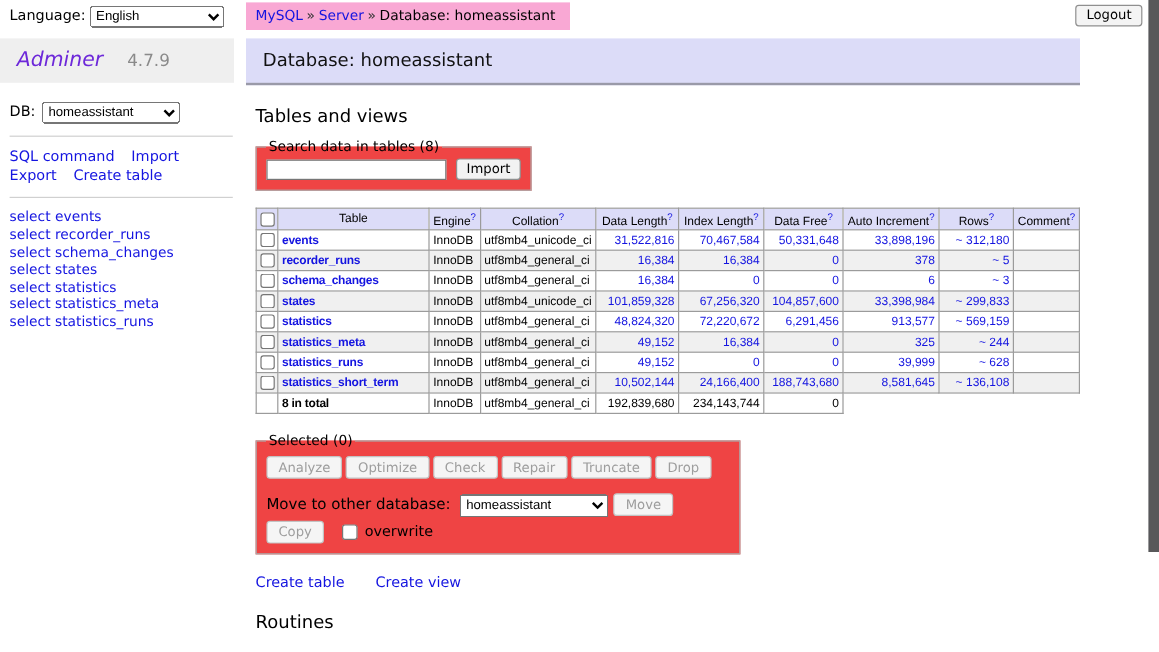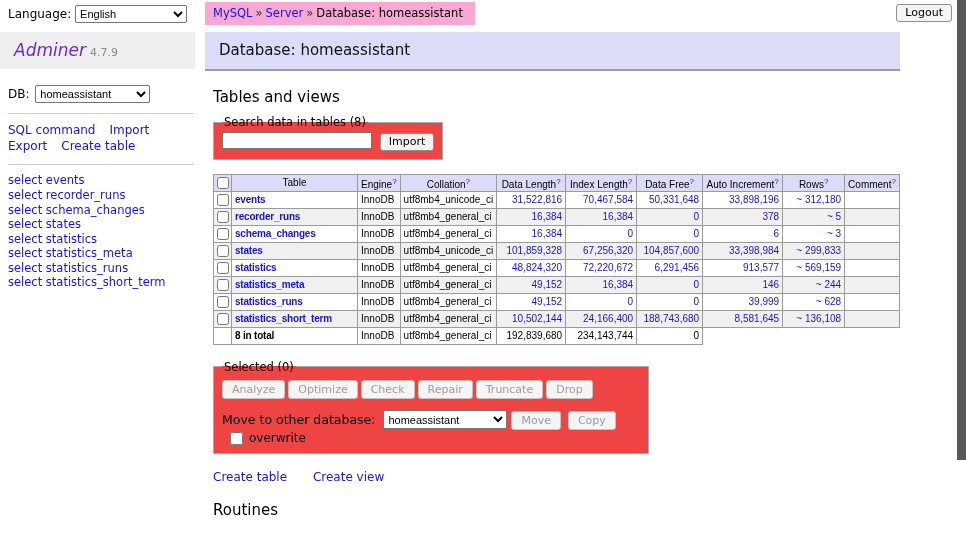--- a/index.html
+++ b/index.html
@@ -15,21 +15,21 @@
 
   
   .sidebar { position: absolute; left: 0; top: 0; width: 195px; }
   .lang-row { margin: 5px 0 0 8px; font-size: 12px; }
   .lang-row select { width: 112px; font-size: 11px; height: 18px; }
   .app-title {
     margin-top: 9px; background: #efefef; padding: 8px 0 9px 14px;
     font-weight: normal;
   }
   .app-title .app-name { font-style: italic; font-size: 17px; color: #6d28d9; }
-  .app-title .app-version { font-size: 11px; color: #8a8a8a; margin-left: 4px; }
+  .app-title .app-version { font-size: 14px; color: #8a8a8a; margin-left: 20px; }
   .db-row { margin: 16px 0 0 8px; font-size: 12px; }
   .db-row select { width: 115px; font-size: 11px; height: 18px; margin-left: 2px; }
   .side-hr { border: 0; border-top: 1px solid #d0d0d0; margin: 10px 0 0 8px; width: 186px; }
   .side-links { margin: 8px 0 0 8px; line-height: 1.35; font-size: 12px; width: 180px; }
   .side-links a { margin-right: 14px; white-space: nowrap; display: inline-block; }
   .tsel-list { margin: 9px 0 0 8px; font-size: 11.5px; line-height: 1.18; }
   .tsel-list p { margin: 0 0 1px; white-space: nowrap; }
 
   
   .content { position: absolute; left: 205px; top: 0; width: 700px; }
@@ -79,21 +79,21 @@
   .db-tables tbody tr:nth-child(even) td { background: #f0f0f0; }
   .db-tables th.name { font-weight: bold; letter-spacing: -0.2px; }
   .db-tables th.name a { font-weight: bold; }
   .db-tables td.num { text-align: right; }
   .db-tables td.cb, .db-tables th.cb { text-align: center; padding: 0 2px; }
   .db-tables input[type=checkbox] { width: 12px; height: 12px; vertical-align: middle; }
   .db-tables tfoot th { font-weight: bold; }
   .db-tables tfoot td, .db-tables tfoot th { background: #fff; }
 
   
-  .selected-fs { margin: 15px 0 0 8px; width: 436px; }
+  .selected-fs { margin: 15px 0 0 8px; width: 404px; }
   .selected-fs button[disabled] {
     color: #9d9d9d; background: #f5f5f5; border: 1px solid #c3c3c3;
     border-radius: 3px; font-size: 11px; padding: 2px 9px; margin: 3px 3px 0 0;
     font-family: "DejaVu Sans", sans-serif;
   }
   .move-row { margin-top: 9px; font-size: 12.5px; }
   .move-row select { width: 124px; font-size: 11px; height: 19px; margin-left: 4px; }
   .move-row label { font-size: 12px; margin-left: 4px; }
   .move-row input[type=checkbox] { vertical-align: middle; margin: 0 2px 0 8px; }
 
@@ -134,21 +134,20 @@
   <hr class="side-hr">
 
   <div class="tsel-list">
       <p><a>select</a> <a>events</a></p>
       <p><a>select</a> <a>recorder_runs</a></p>
       <p><a>select</a> <a>schema_changes</a></p>
       <p><a>select</a> <a>states</a></p>
       <p><a>select</a> <a>statistics</a></p>
       <p><a>select</a> <a>statistics_meta</a></p>
       <p><a>select</a> <a>statistics_runs</a></p>
-      <p><a>select</a> <a>statistics_short_term</a></p>
     </div>
 </div>
 
 <div class="content">
 
   <p class="breadcrumb">
     <a>MySQL</a><span class="sep">»</span><a>Server</a><span class="sep">»</span><span>Database: homeassistant</span>
   </p>
 
   <h2 class="page-title">Database: homeassistant</h2>
@@ -253,21 +252,21 @@
           <td></td>
         </tr>
         <tr>
           <td class="cb"><input type="checkbox" style=""></td>
           <th class="name"><a>statistics_meta</a></th>
           <td>InnoDB</td>
           <td>utf8mb4_general_ci</td>
           <td class="num"><a>49,152</a></td>
           <td class="num"><a>16,384</a></td>
           <td class="num"><a>0</a></td>
-          <td class="num"><a>146</a></td>
+          <td class="num"><a>325</a></td>
           <td class="num"><a>~ 244</a></td>
           <td></td>
         </tr>
         <tr>
           <td class="cb"><input type="checkbox" style=""></td>
           <th class="name"><a>statistics_runs</a></th>
           <td>InnoDB</td>
           <td>utf8mb4_general_ci</td>
           <td class="num"><a>49,152</a></td>
           <td class="num"><a>0</a></td>

